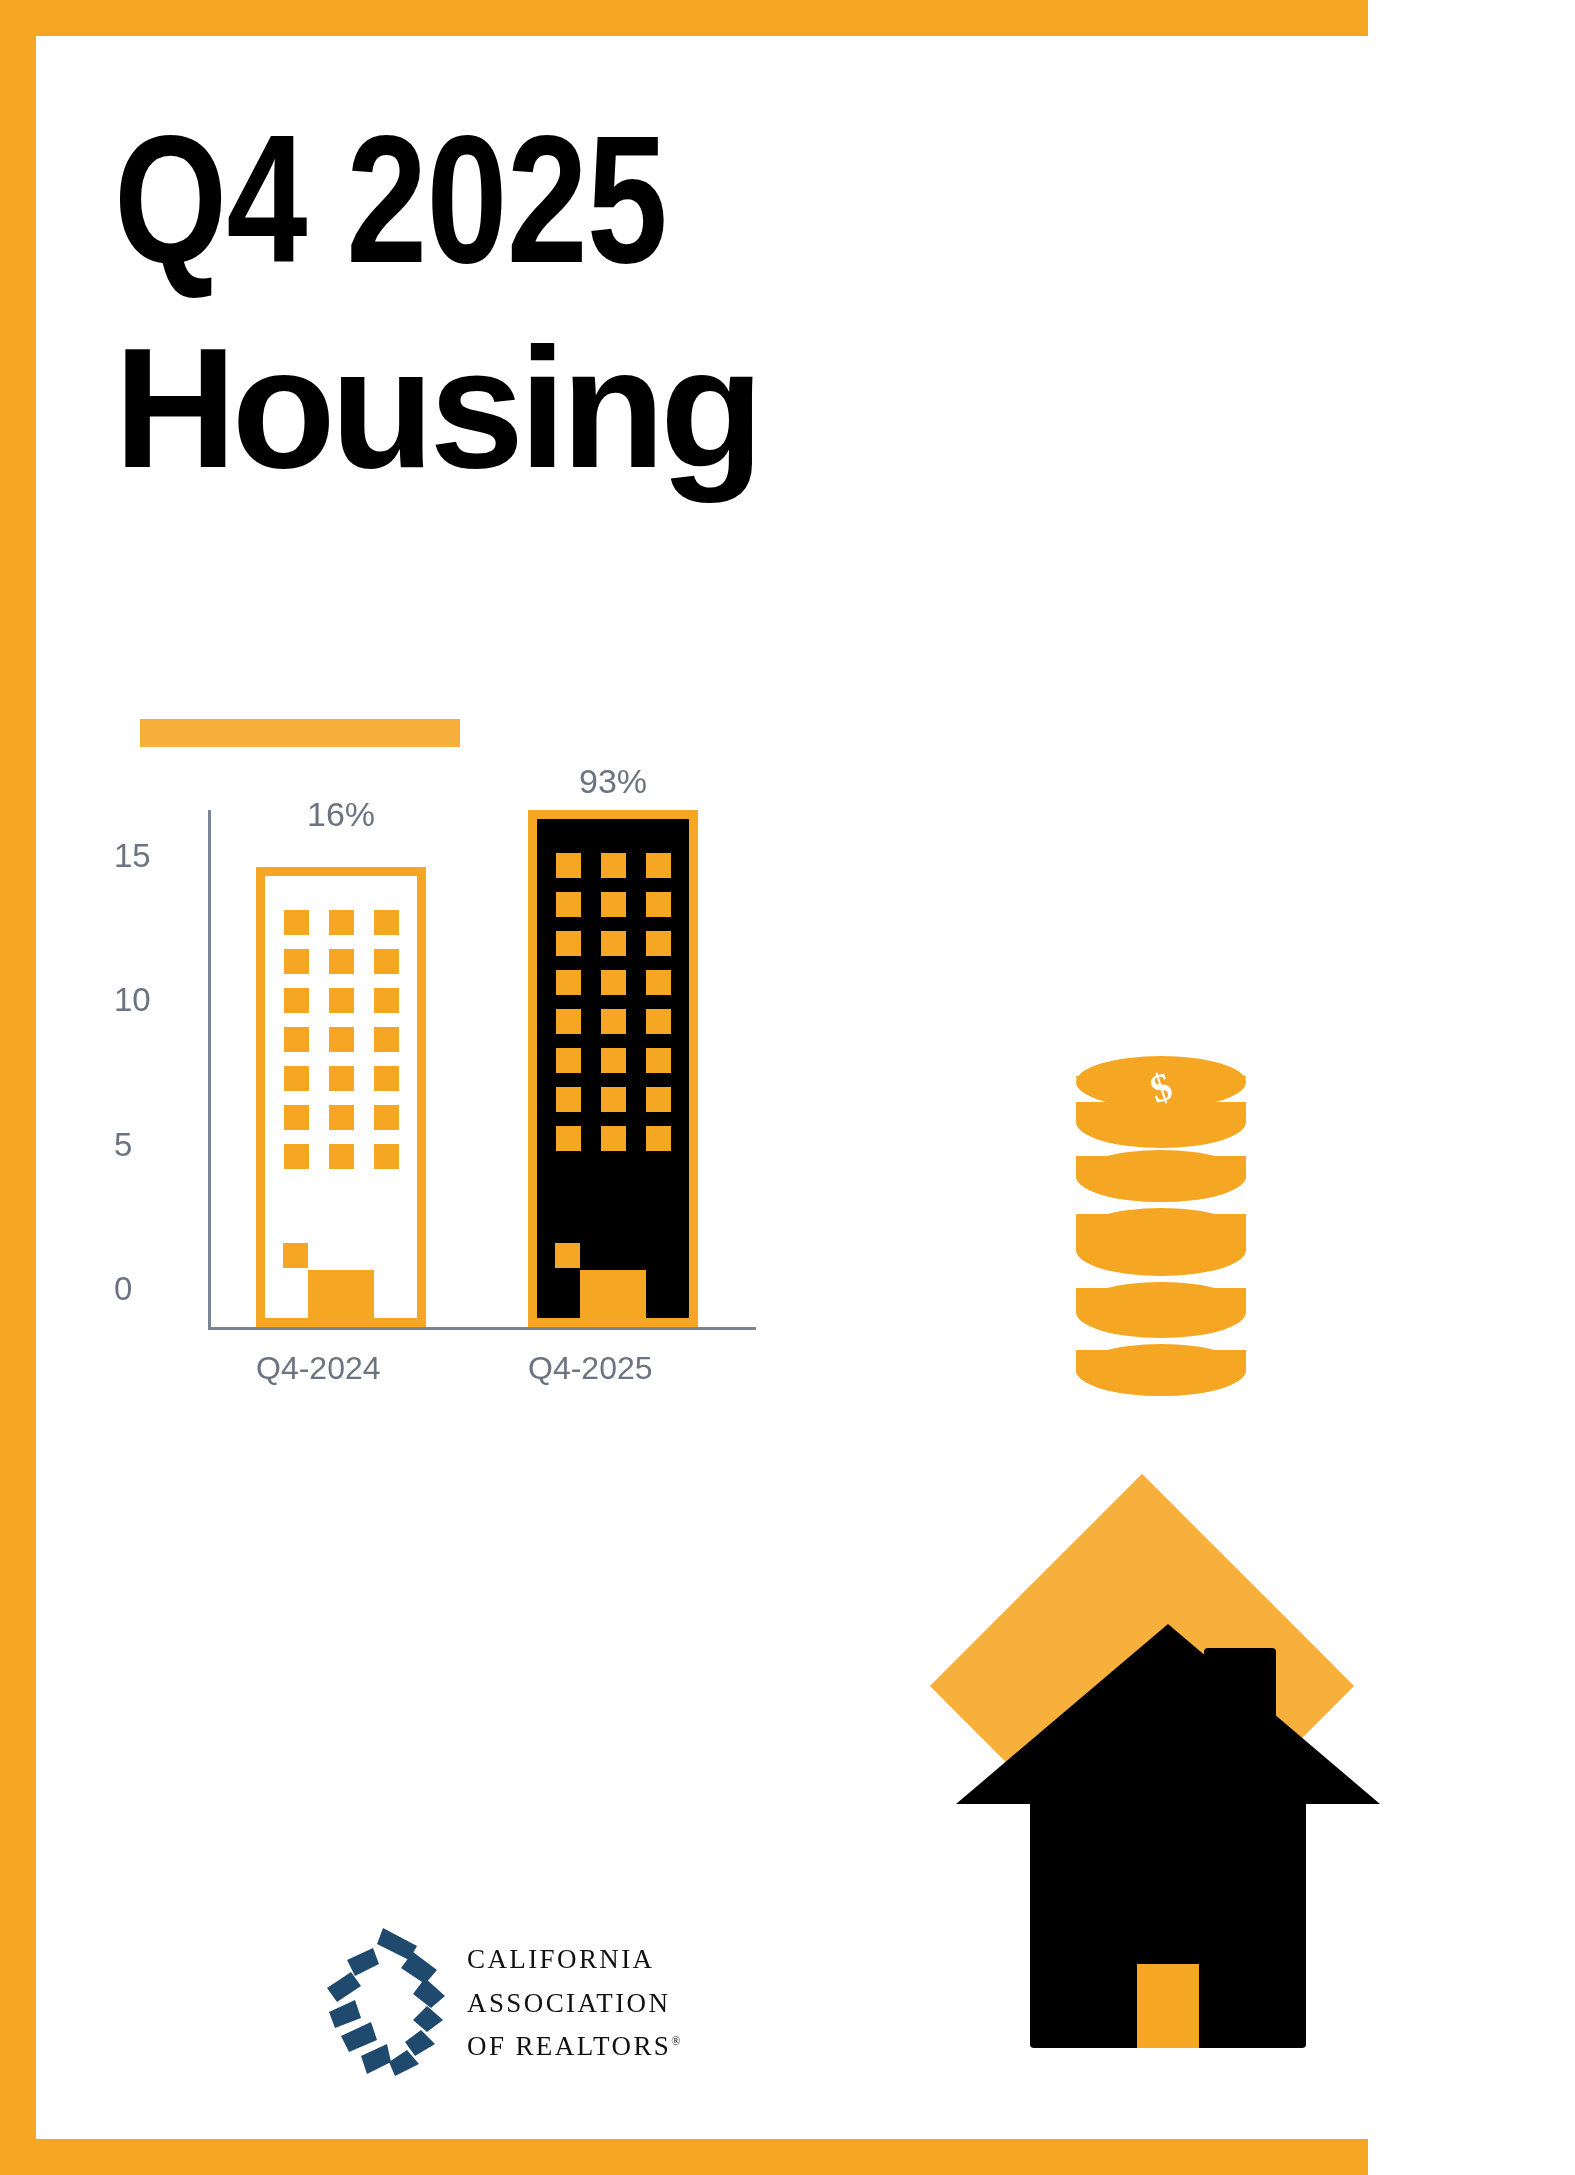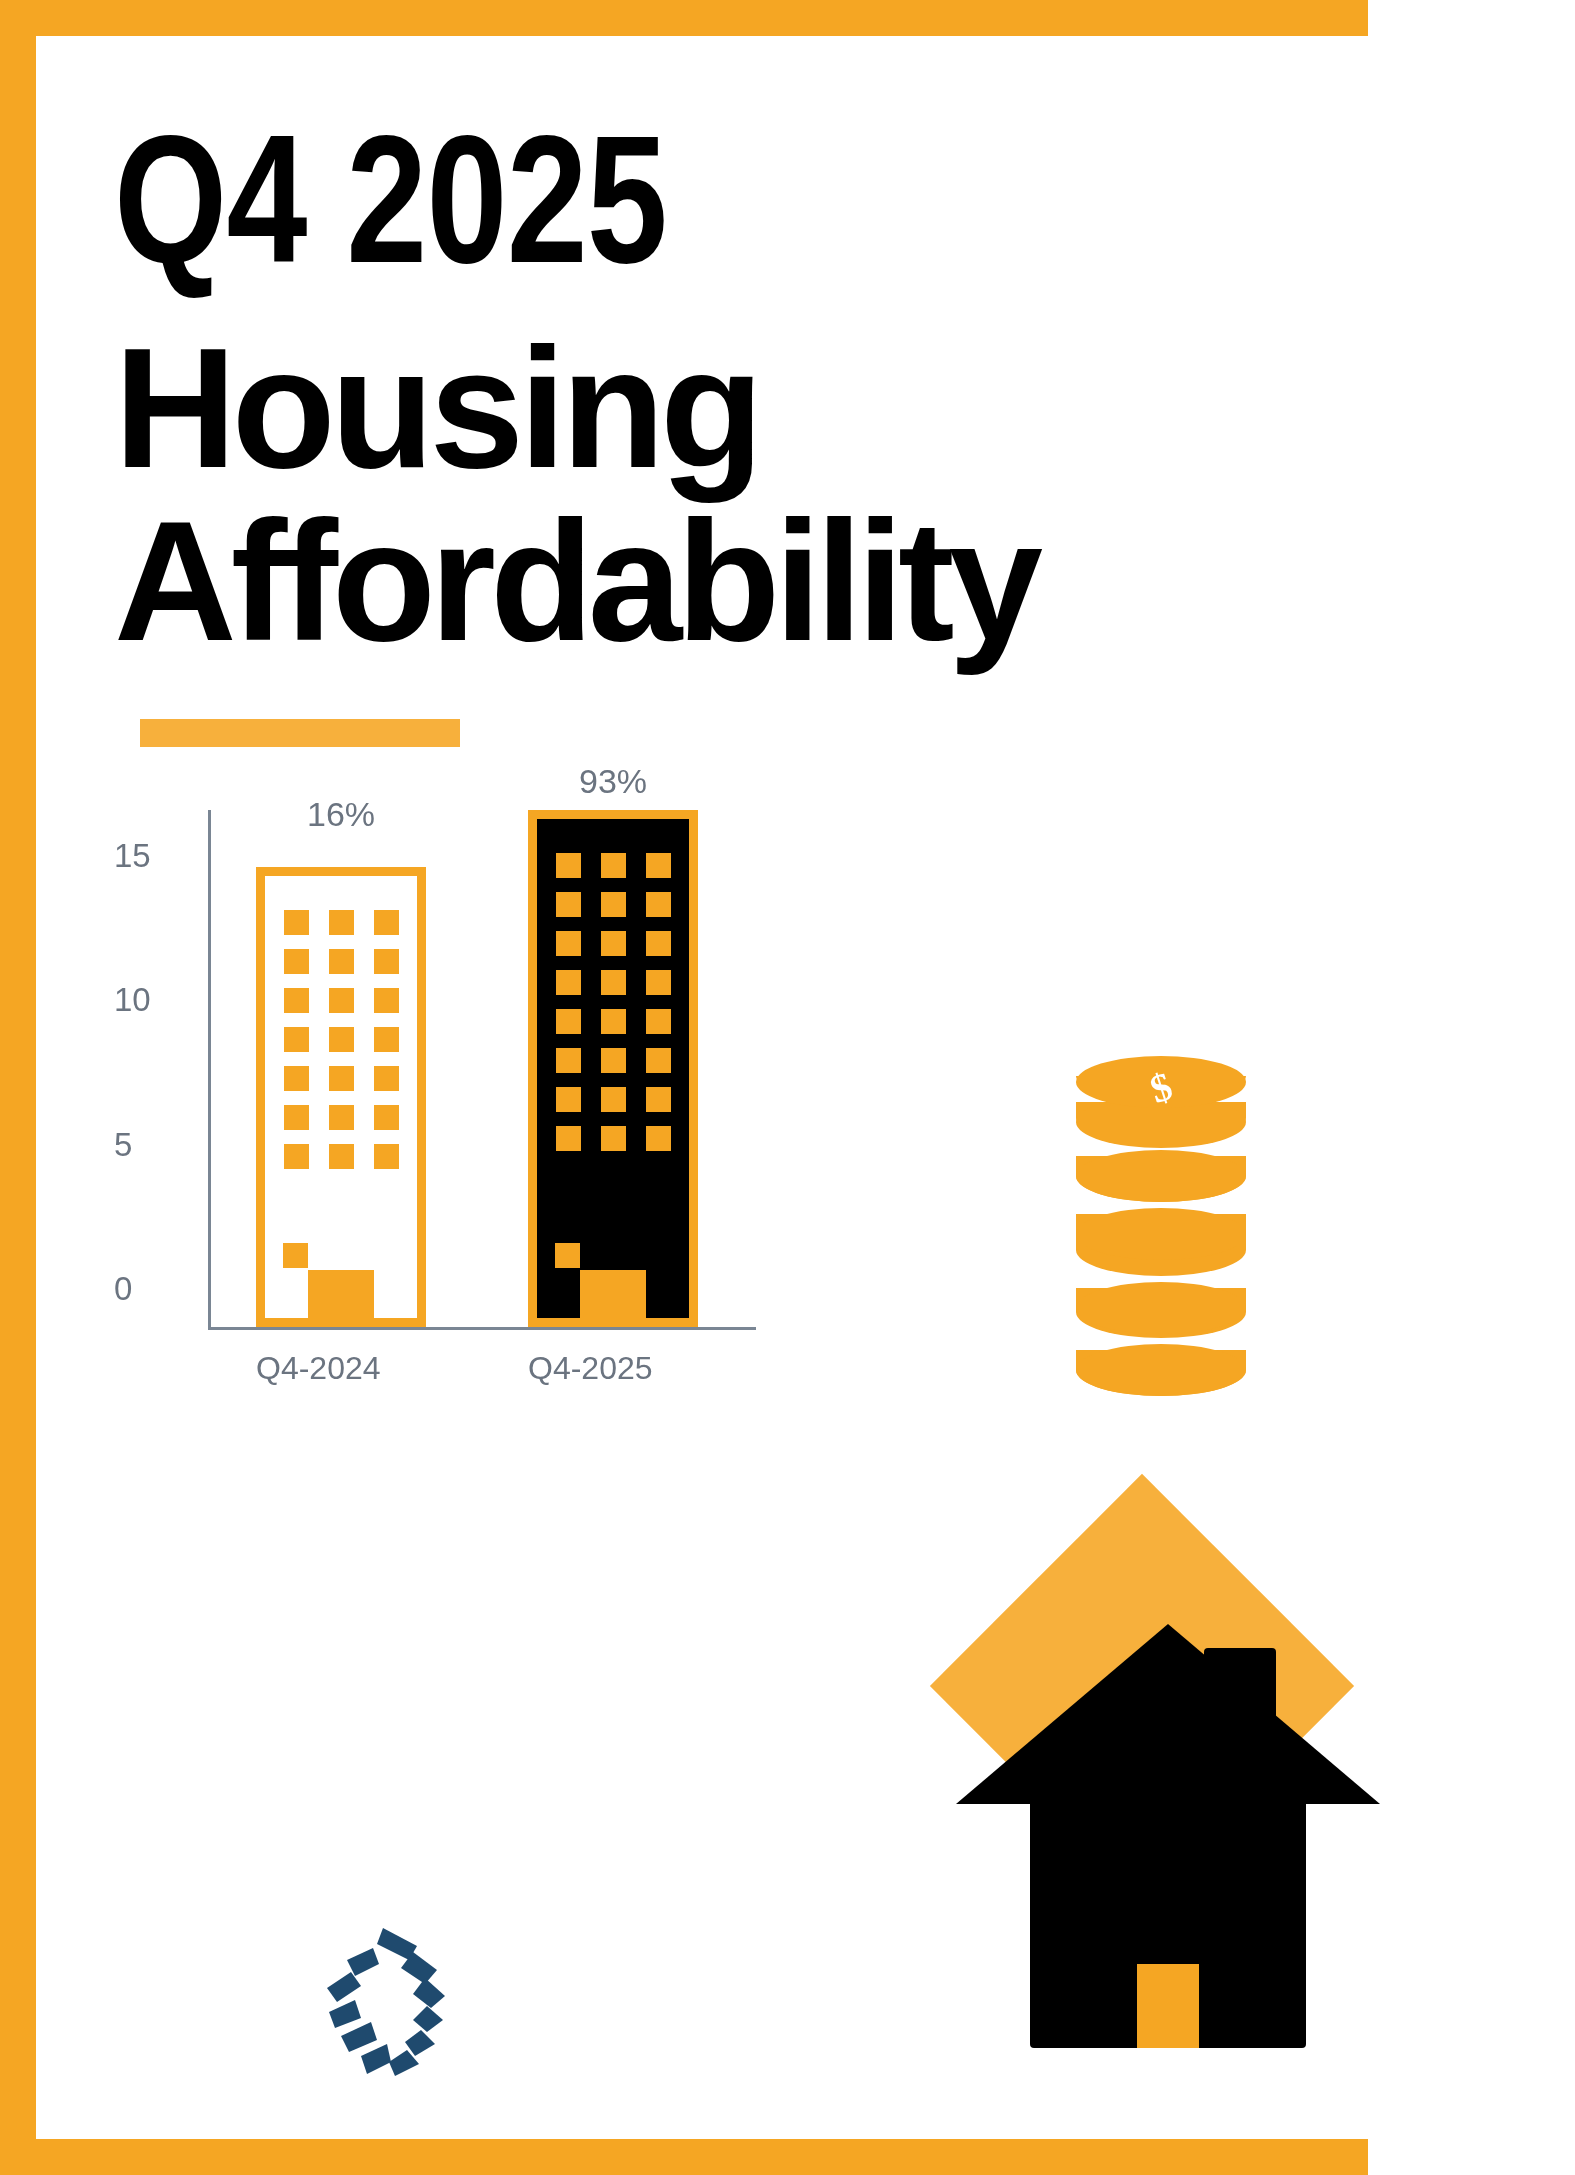--- a/index.html
+++ b/index.html
@@ -69,21 +69,20 @@
 </style>
 </head>
 <body>
 
 <div id="poster">
   <div id="canvas">
 
     <div class="title-block">
       <div class="t-q4">Q4 2025</div>
       <div class="t-line l2">Housing</div>
-      <div class="t-line l3">Affordability</div>
     </div>
     <div class="accent-bar"></div>
 
     <div class="chart">
       <div class="plot">
 
         <div class="axis-y"></div>
         <div class="axis-x"></div>
 
         <div class="ytick" style="bottom:3px;">0</div>
@@ -222,16 +221,21 @@
           <path d="M106 80 L122 94 L106 106 L92 94 Z"></path>
           <path d="M100 104 L114 118 L94 130 L84 116 Z"></path>
           <path d="M86 124 L98 138 L74 150 L68 136 Z"></path>
           <path d="M26 34 L52 22 L58 38 L34 50 Z"></path>
           <path d="M6 62 L30 46 L40 60 L16 76 Z"></path>
           <path d="M8 86 L34 74 L40 92 L14 102 Z"></path>
           <path d="M20 110 L50 96 L56 114 L28 126 Z"></path>
           <path d="M40 130 L66 118 L70 136 L46 148 Z"></path>
         </g>
       </svg>
+      <div class="logo-text">
+        <div class="lt">CALIFORNIA</div>
+        <div class="lt">ASSOCIATION</div>
+        <div class="lt"><span>OF REALTORS</span><span class="reg">®</span></div>
+      </div>
     </div>
 
   </div>
 </div>
 
 </body></html>

